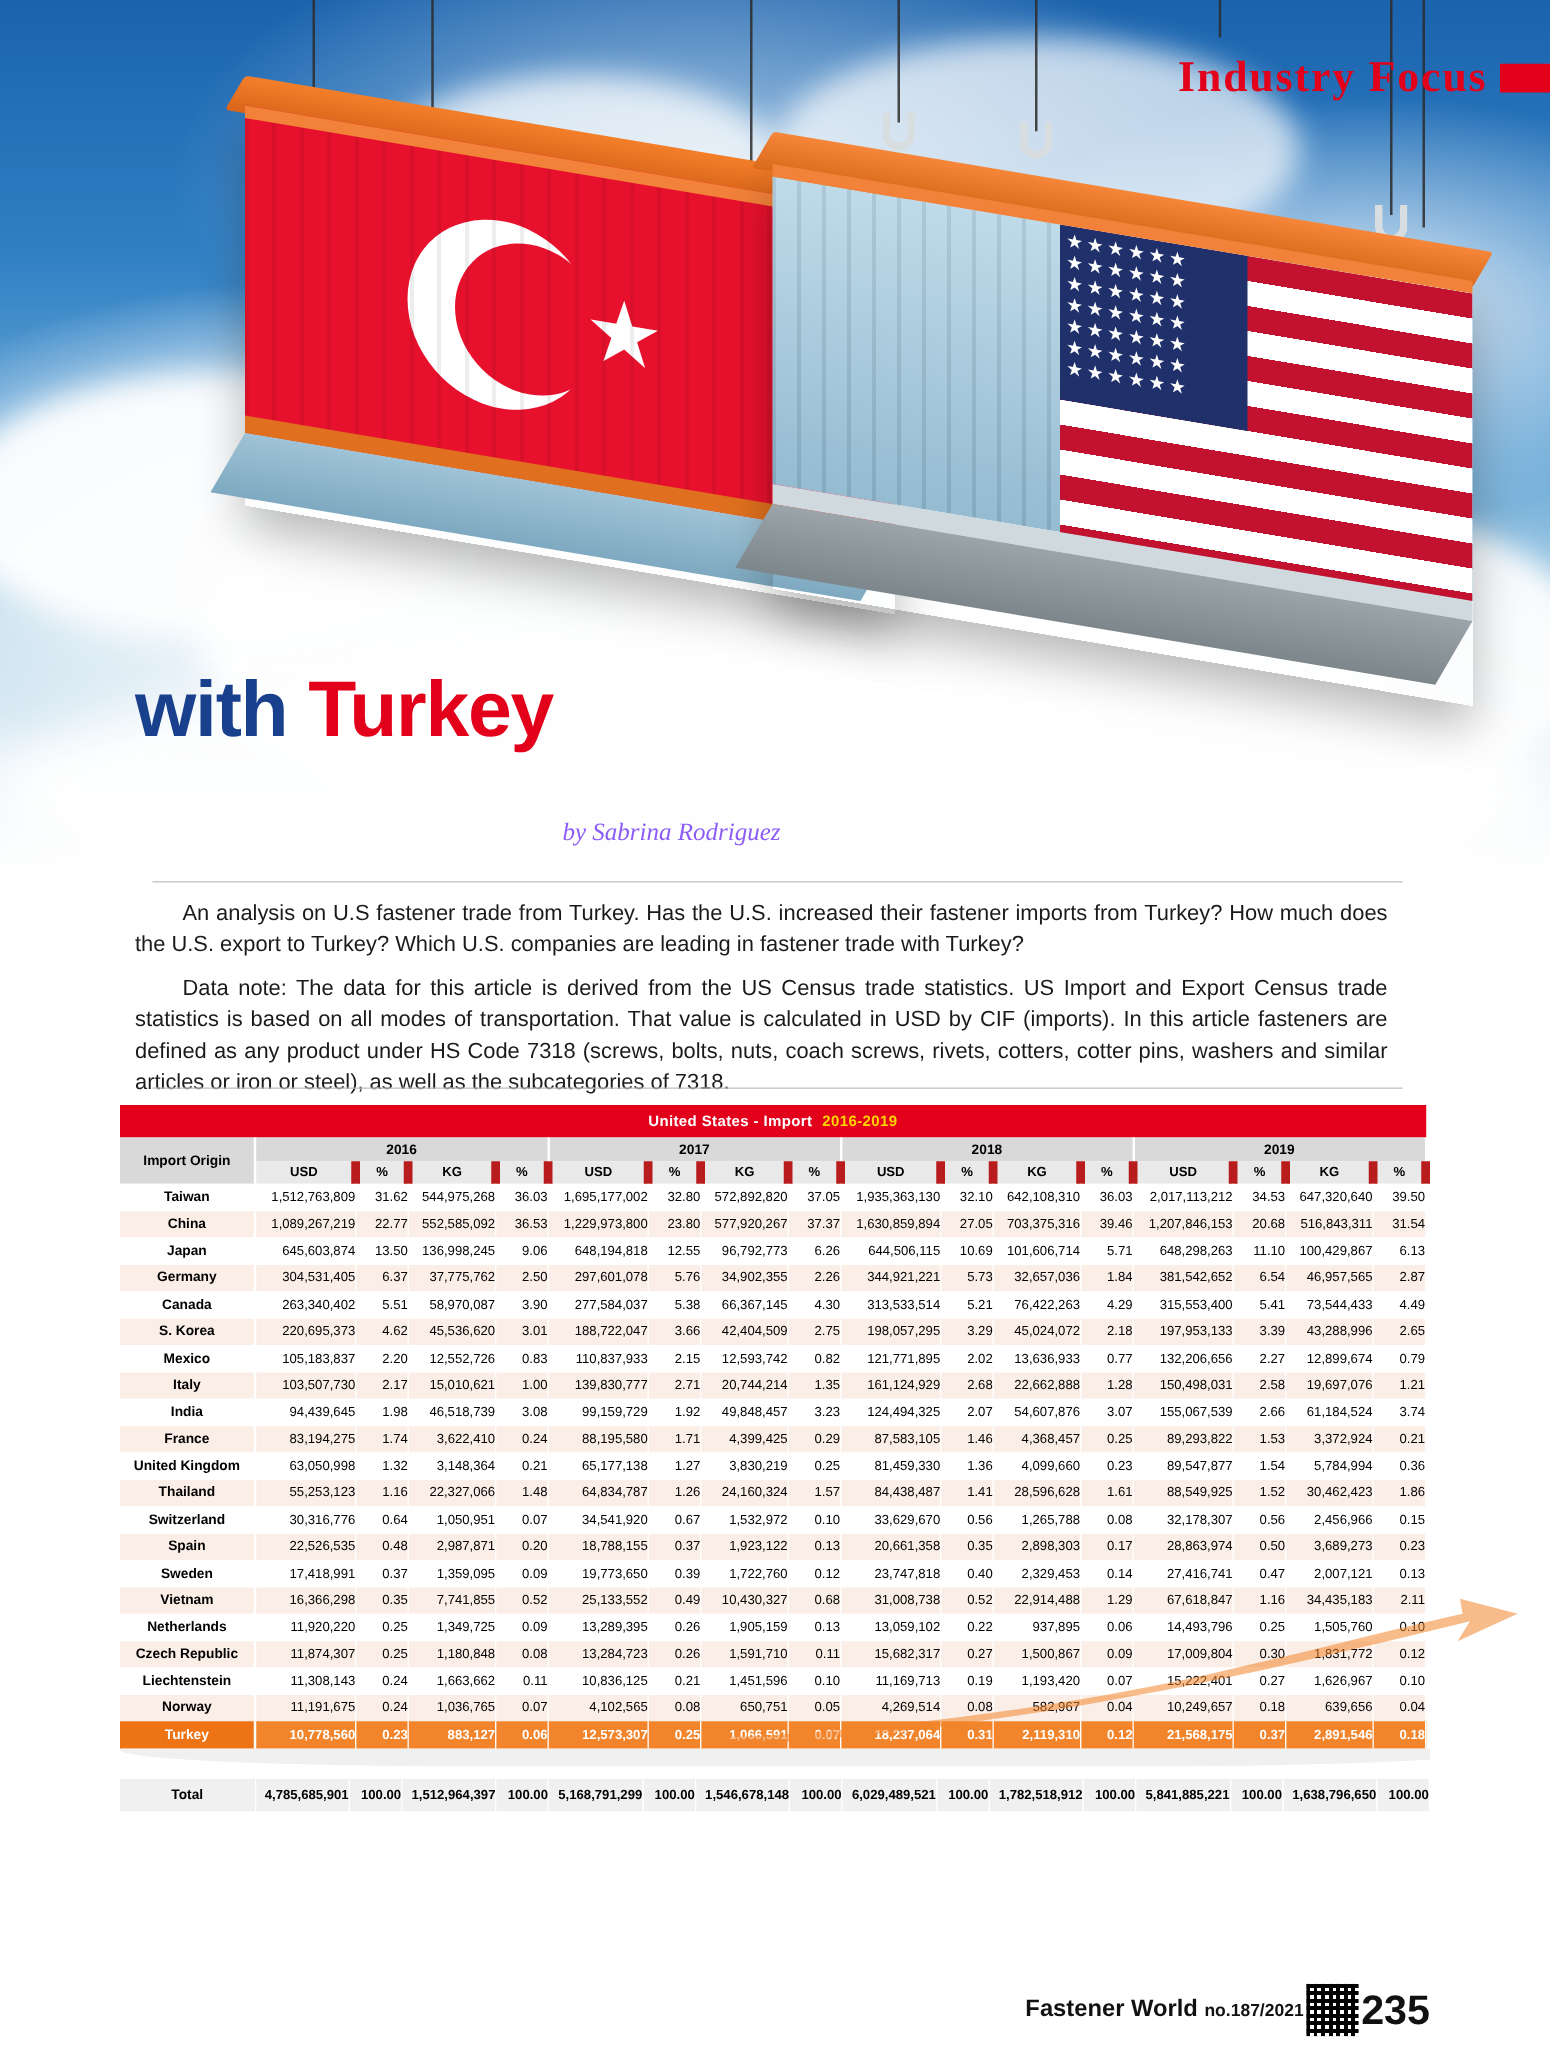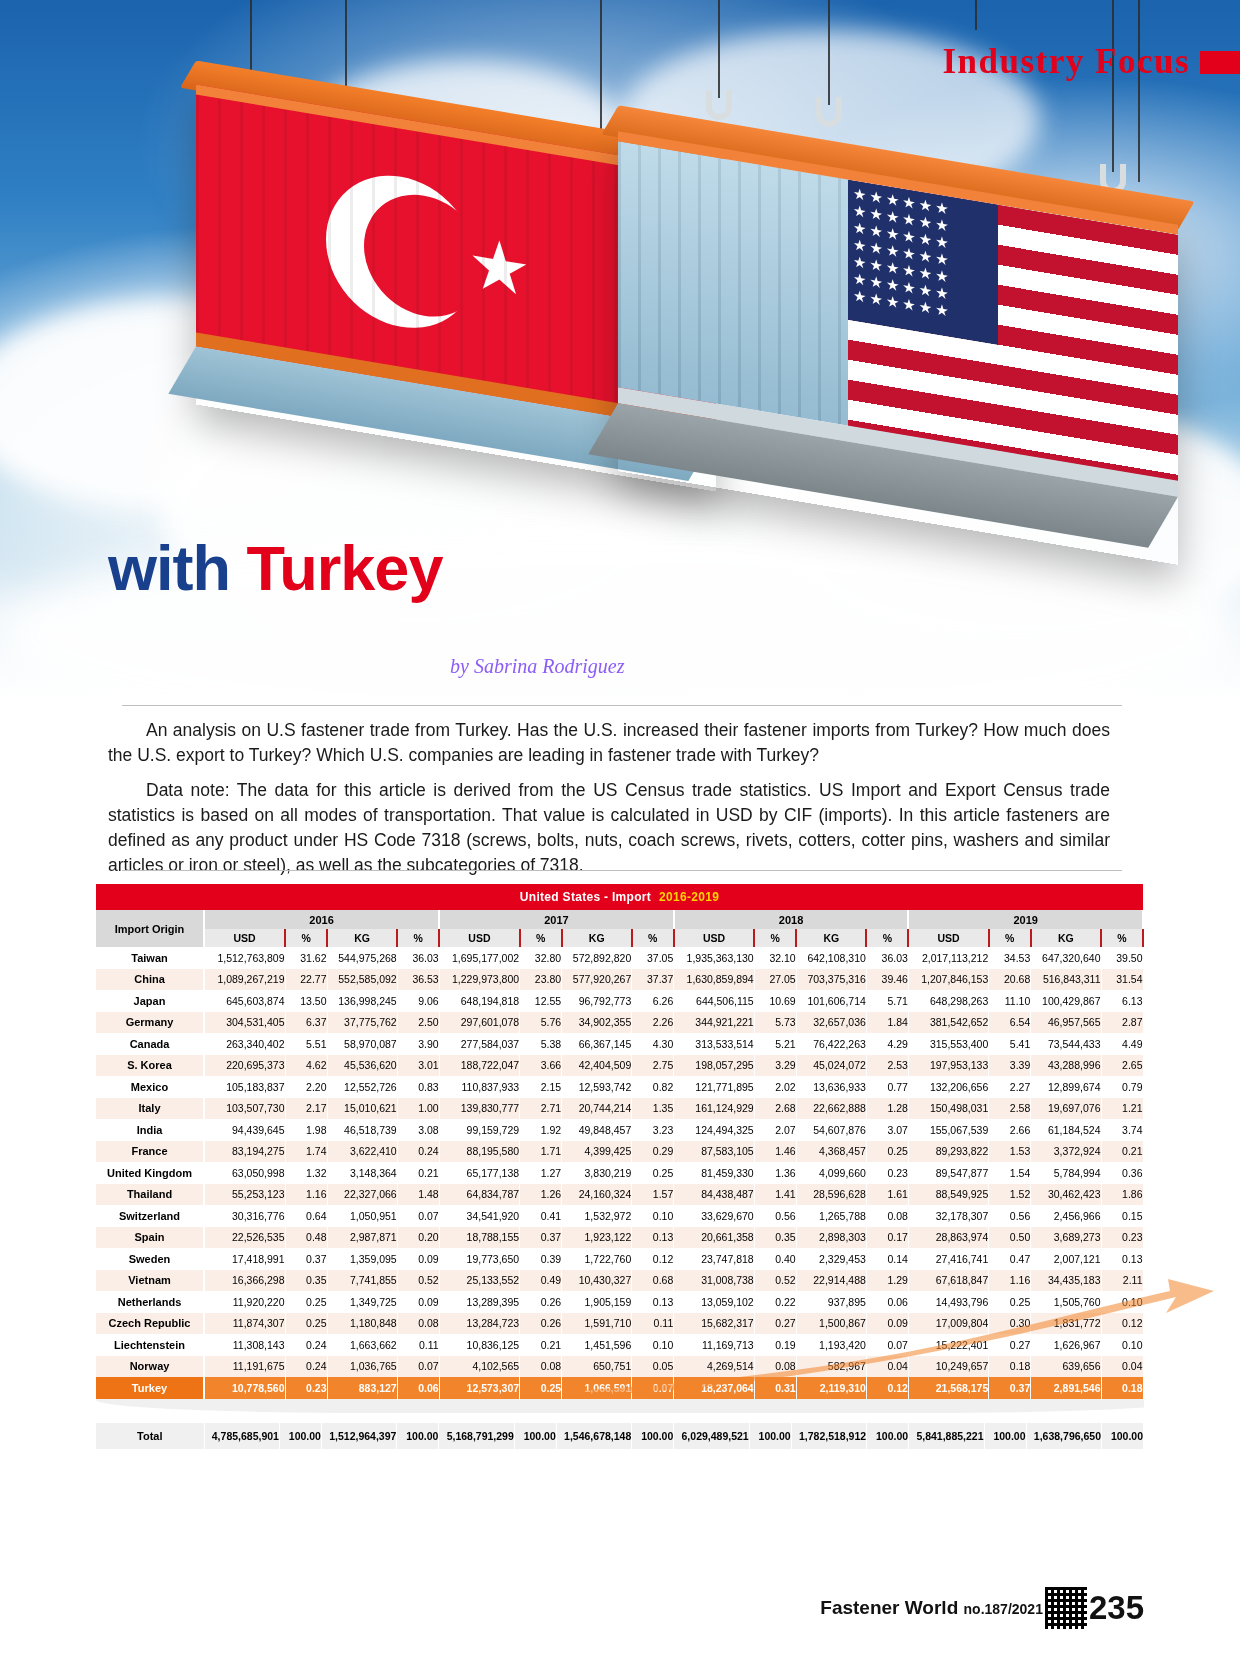--- a/index.html
+++ b/index.html
@@ -164,21 +164,21 @@
     font-size:12px; height:26px; letter-spacing:.3px;
   }
   .tbl-title .years { color:#ffd400; margin-left:8px; }
 
   .yr-head td {
     background:#d9d9d9; text-align:center; font-weight:bold; font-size:11px;
     height:19px; border-right:2px solid #fff;
   }
   .col-head td {
     background:#e9e9e9; text-align:center; font-weight:bold; font-size:10.5px;
-    height:18px; border-right:2px solid #b91c1c;
+    height:18px; border-right:7px solid #b91c1c;
   }
   .origin-head {
     background:#d9d9d9; font-weight:bold; font-size:11px; text-align:center;
     width:108px; border-right:2px solid #fff;
   }
   tbody tr td { height:21.5px; border-right:1px solid #fff; }
   tbody tr.odd  td { background:#ffffff; }
   tbody tr.even td { background:#fbeee6; }
   td.origin { text-align:center; font-weight:bold; font-size:11px; width:108px; border-right:2px solid #fff;}
   td.num { text-align:right; padding-right:5px; font-size:10.5px; white-space:nowrap;}
@@ -418,21 +418,21 @@
           <td class="pct">4.62</td>
           <td class="num">45,536,620</td>
           <td class="pct">3.01</td>
           <td class="num">188,722,047</td>
           <td class="pct">3.66</td>
           <td class="num">42,404,509</td>
           <td class="pct">2.75</td>
           <td class="num">198,057,295</td>
           <td class="pct">3.29</td>
           <td class="num">45,024,072</td>
-          <td class="pct">2.53</td>
+          <td class="pct">2.18</td>
           <td class="num">197,953,133</td>
           <td class="pct">3.39</td>
           <td class="num">43,288,996</td>
           <td class="pct">2.65</td>
         </tr>
         <tr class="odd">
           <td class="origin">Mexico</td>
           <td class="num">105,183,837</td>
           <td class="pct">2.20</td>
           <td class="num">12,552,726</td>
@@ -545,21 +545,21 @@
           <td class="num">30,462,423</td>
           <td class="pct">1.86</td>
         </tr>
         <tr class="odd">
           <td class="origin">Switzerland</td>
           <td class="num">30,316,776</td>
           <td class="pct">0.64</td>
           <td class="num">1,050,951</td>
           <td class="pct">0.07</td>
           <td class="num">34,541,920</td>
-          <td class="pct">0.41</td>
+          <td class="pct">0.67</td>
           <td class="num">1,532,972</td>
           <td class="pct">0.10</td>
           <td class="num">33,629,670</td>
           <td class="pct">0.56</td>
           <td class="num">1,265,788</td>
           <td class="pct">0.08</td>
           <td class="num">32,178,307</td>
           <td class="pct">0.56</td>
           <td class="num">2,456,966</td>
           <td class="pct">0.15</td>

